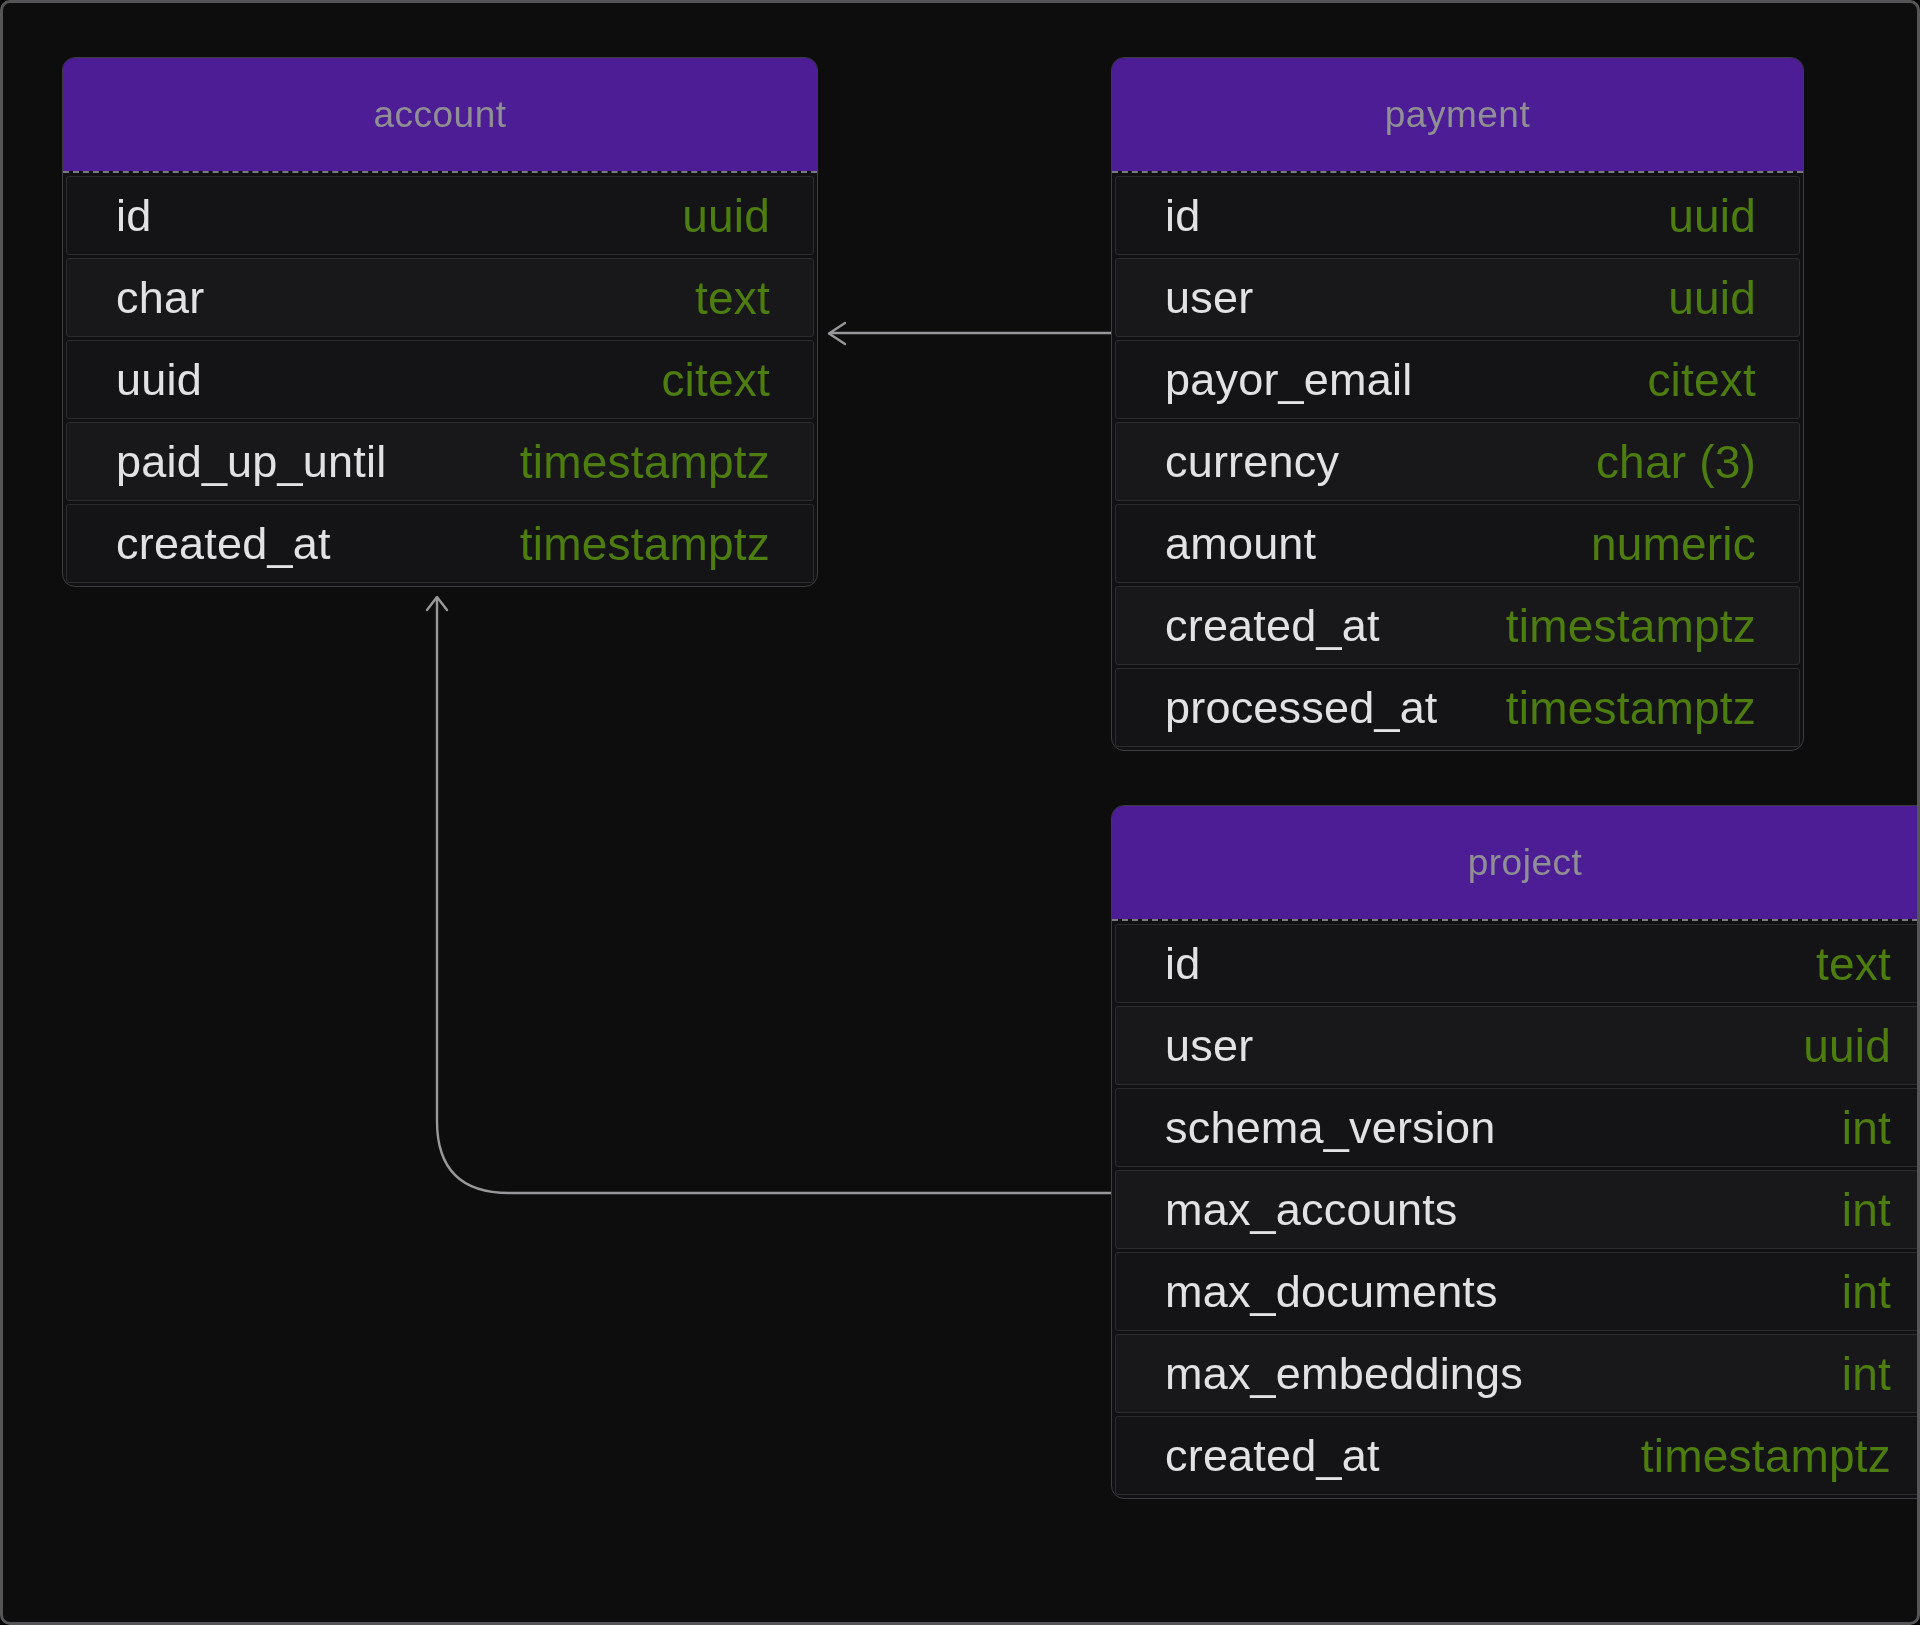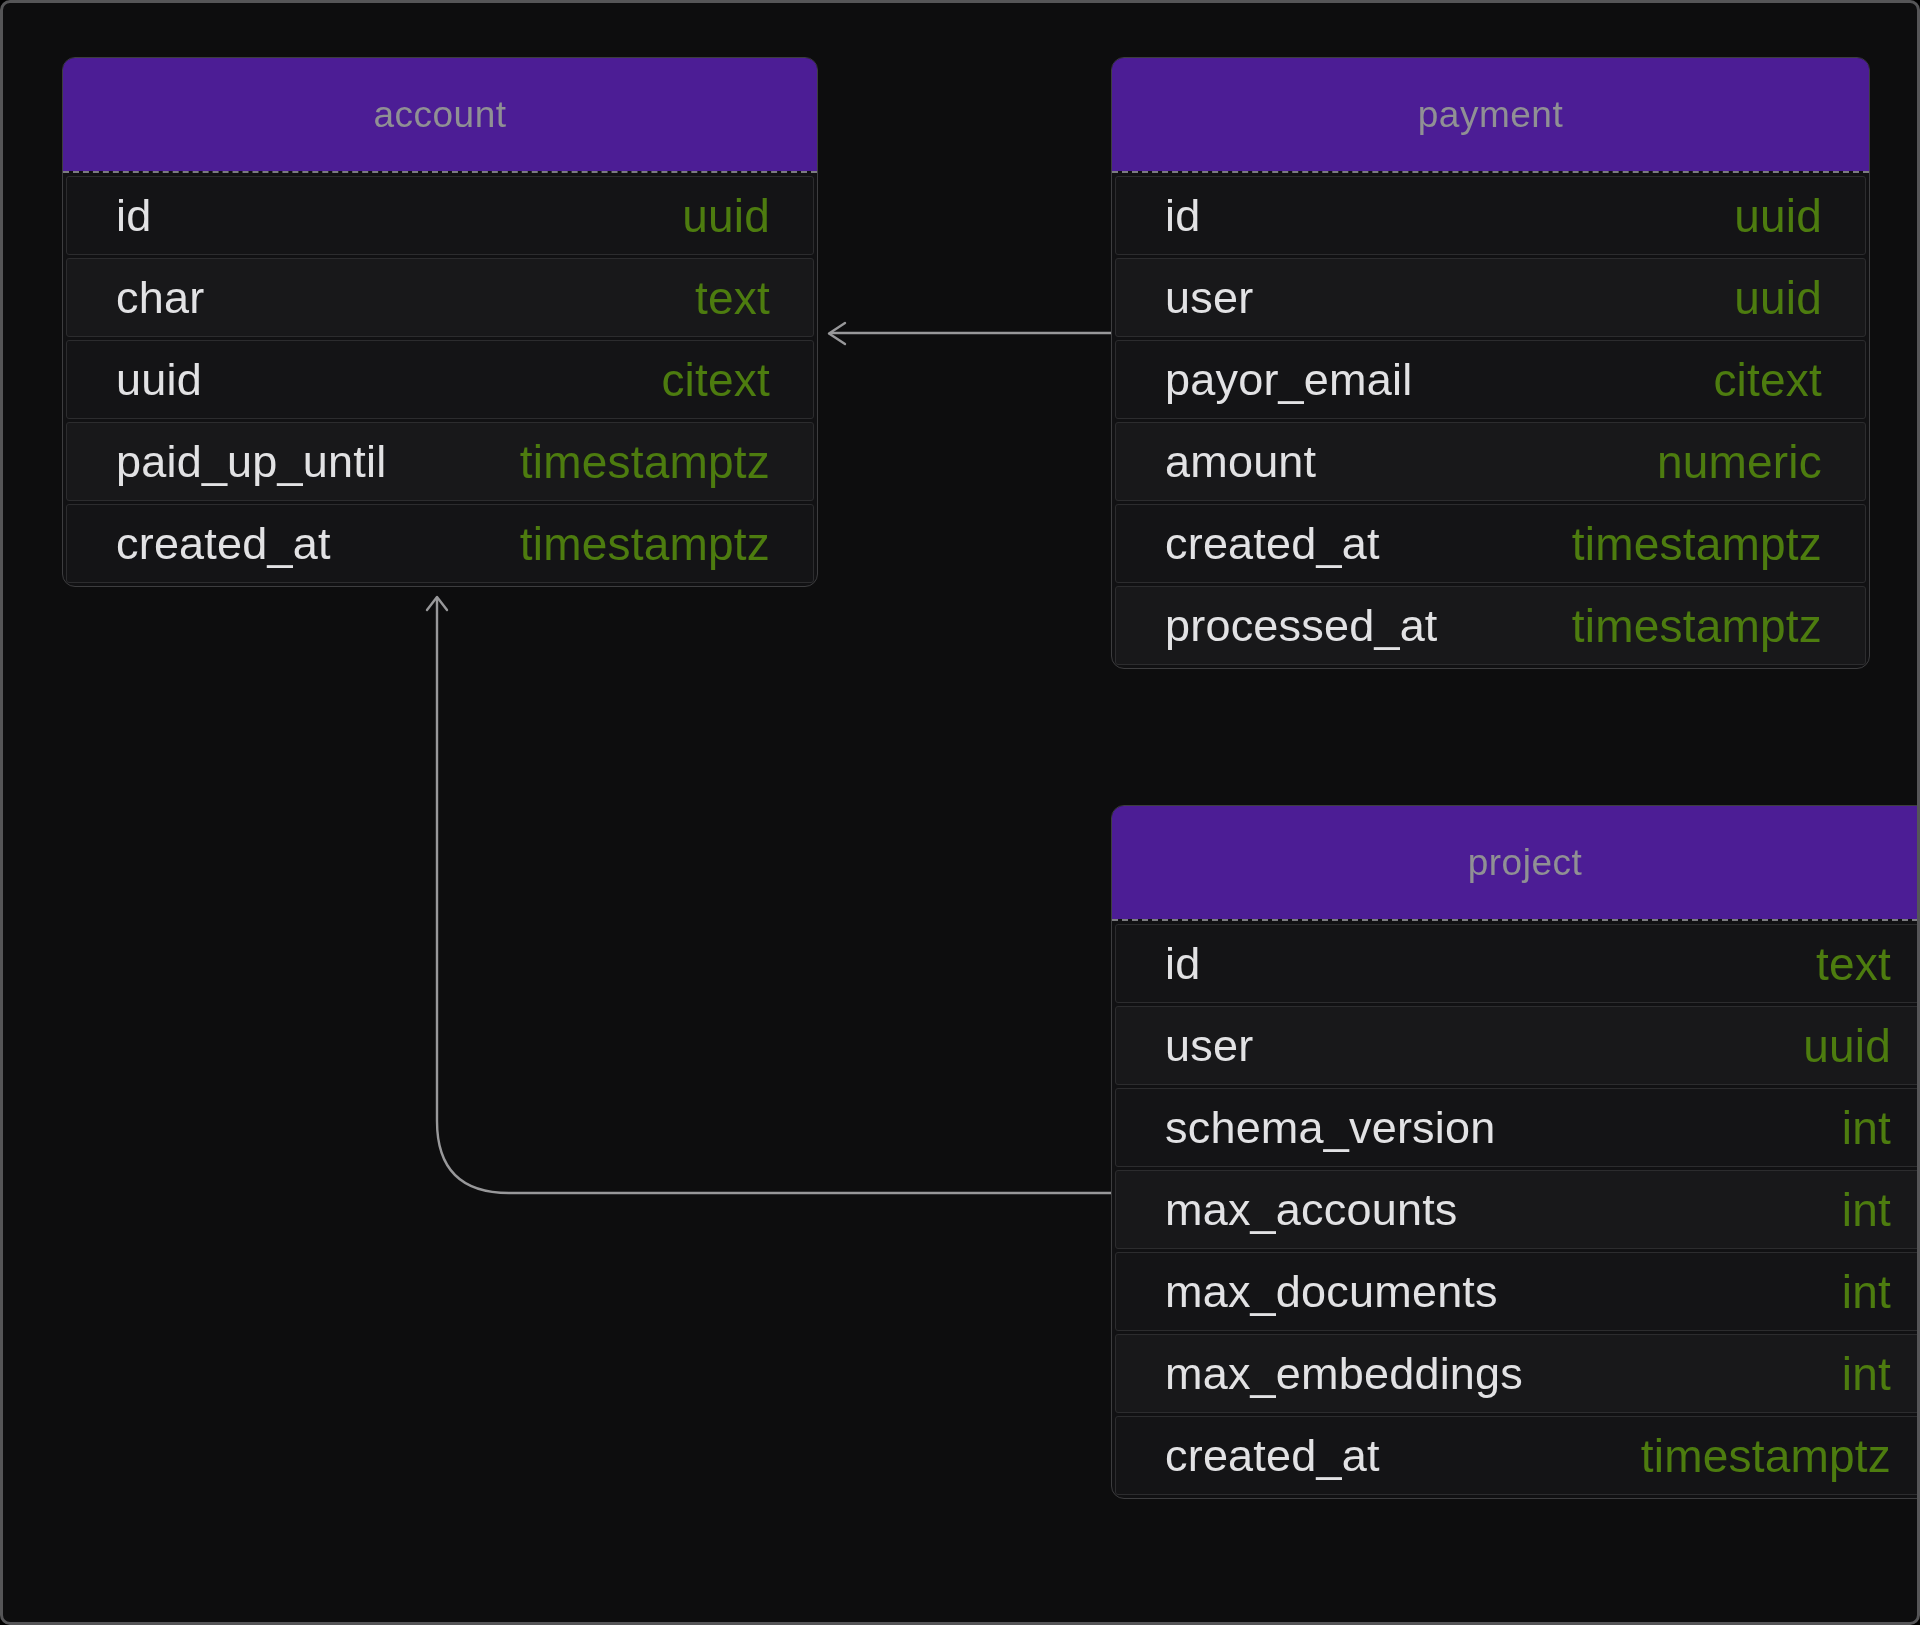--- a/index.html
+++ b/index.html
@@ -85,37 +85,41 @@
         <span class="cname">paid_up_until</span>
         <span class="ctype">timestamptz</span>
       </div>
       <div class="row">
         <span class="cname">created_at</span>
         <span class="ctype">timestamptz</span>
       </div>
     </div>
   </div>
 
-  <div class="tbl" style="left:1108px;top:54px;width:759px;">
+  <div class="tbl" style="left:1108px;top:54px;width:693px;">
     <div class="thead">
       <span>payment</span>
     </div>
     <div class="thead-sep"></div>
     <div class="rows">
       <div class="row">
         <span class="cname">id</span>
         <span class="ctype">uuid</span>
       </div>
       <div class="row">
         <span class="cname">user</span>
         <span class="ctype">uuid</span>
       </div>
       <div class="row">
         <span class="cname">payor_email</span>
         <span class="ctype">citext</span>
+      </div>
+      <div class="row">
+        <span class="cname">currency</span>
+        <span class="ctype">char (3)</span>
       </div>
       <div class="row">
         <span class="cname">amount</span>
         <span class="ctype">numeric</span>
       </div>
       <div class="row">
         <span class="cname">created_at</span>
         <span class="ctype">timestamptz</span>
       </div>
       <div class="row">

